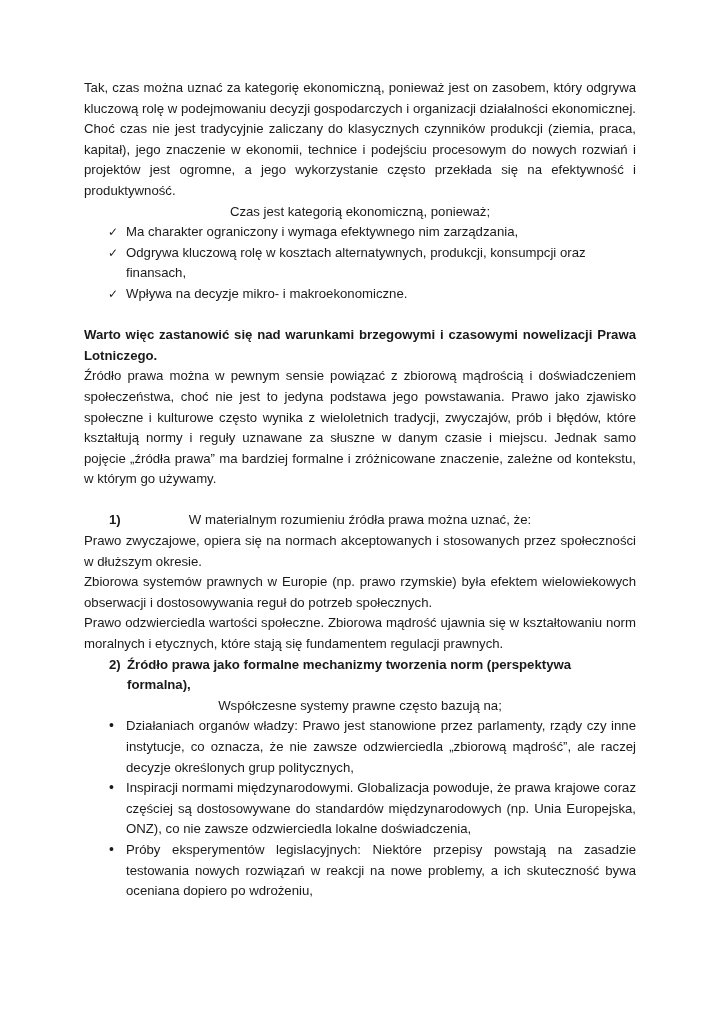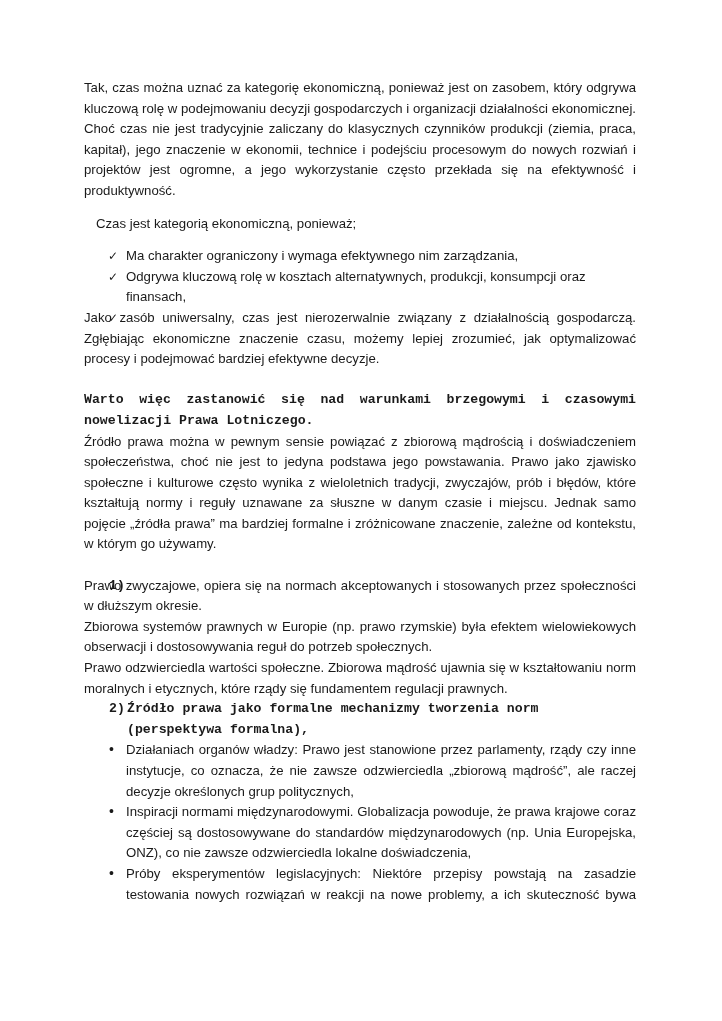--- a/index.html
+++ b/index.html
@@ -30,26 +30,25 @@
     text-align: justify;
     text-justify: inter-word;
   }
   p.para {
     margin: 0;
     text-align: justify;
     text-justify: inter-word;
     hyphens: none;
   }
   p.nojust {
-    margin: 12px;
-    text-align: left;
+    margin: 0;
+    text-align: center;
   }
   .bold {
     font-weight: bold;
-    font-family: Liberation Mono, monospace;
   }
   .spacer {
     height: 20.6px;
   }
   
   ul.check-list {
     list-style: none;
     margin: 0;
     padding: 0;
   }
@@ -121,46 +120,48 @@
       <li>
         <span class="marker">✓</span>
         <span>Ma charakter ograniczony i wymaga efektywnego nim  zarządzania,</span>
       </li>
       <li>
         <span class="marker">✓</span>
         <span>Odgrywa kluczową rolę w kosztach alternatywnych, produkcji, konsumpcji oraz finansach,</span>
       </li>
       <li>
         <span class="marker">✓</span>
+        <span>Wpływa na decyzje mikro- i makroekonomiczne.</span>
       </li>
     </ul>
 
-    <p class="para">Jako zasób uniwersalny, czas jest nierozerwalnie związany z działalnością gospodarczą. Zgłębiając ekonomiczne znaczenie czasu, możemy lepiej zrozumieć, jak optymalizować procesy i podejmować bardziej efektywne decyzje.</p>
 
     <div class="spacer"></div>
 
     <p class="para bold">Warto  więc zastanowić się nad warunkami brzegowymi i czasowymi nowelizacji Prawa Lotniczego.</p>
 
     <p class="para">Źródło prawa można w pewnym sensie powiązać z zbiorową mądrością i doświadczeniem społeczeństwa, choć nie jest to jedyna podstawa jego powstawania. Prawo jako zjawisko społeczne i kulturowe często wynika z wieloletnich tradycji, zwyczajów, prób i błędów, które kształtują normy i reguły uznawane za słuszne w danym czasie i miejscu. Jednak samo pojęcie „źródła prawa” ma bardziej formalne i zróżnicowane znaczenie, zależne od kontekstu, w którym go używamy.</p>
 
     <div class="spacer"></div>
 
     <p class="num-item bold">
       <span class="marker">1)</span>
     </p>
 
+    <p class="nojust">W materialnym rozumieniu źródła prawa można uznać, że:</p>
     <p class="para">Prawo zwyczajowe,  opiera się na normach akceptowanych i stosowanych przez społeczności w dłuższym okresie.</p>
     <p class="para">Zbiorowa systemów prawnych w Europie (np. prawo rzymskie) była efektem wielowiekowych obserwacji i dostosowywania reguł do potrzeb społecznych.</p>
-    <p class="para">Prawo odzwierciedla wartości społeczne. Zbiorowa mądrość ujawnia się w kształtowaniu norm moralnych i etycznych, które rządy się fundamentem regulacji prawnych.</p>
+    <p class="para">Prawo odzwierciedla wartości społeczne. Zbiorowa mądrość ujawnia się w kształtowaniu norm moralnych i etycznych, które stają się fundamentem regulacji prawnych.</p>
 
     <p class="num-item bold">
       <span class="marker">2)</span>
       <span>Źródło prawa jako formalne mechanizmy tworzenia norm (perspektywa formalna),</span>
     </p>
 
+    <p class="nojust">Współczesne systemy prawne często bazują na;</p>
 
     <ul class="dot-list">
       <li>
         <span class="marker">•</span>
         <span>Działaniach organów władzy: Prawo jest stanowione przez parlamenty, rządy czy inne instytucje, co oznacza, że nie zawsze odzwierciedla „zbiorową mądrość”, ale raczej decyzje określonych grup politycznych,</span>
       </li>
       <li>
         <span class="marker">•</span>
         <span>Inspiracji normami międzynarodowymi. Globalizacja powoduje, że prawa krajowe coraz częściej są dostosowywane do standardów międzynarodowych (np. Unia Europejska, ONZ), co nie zawsze odzwierciedla lokalne doświadczenia,</span>
       </li>

